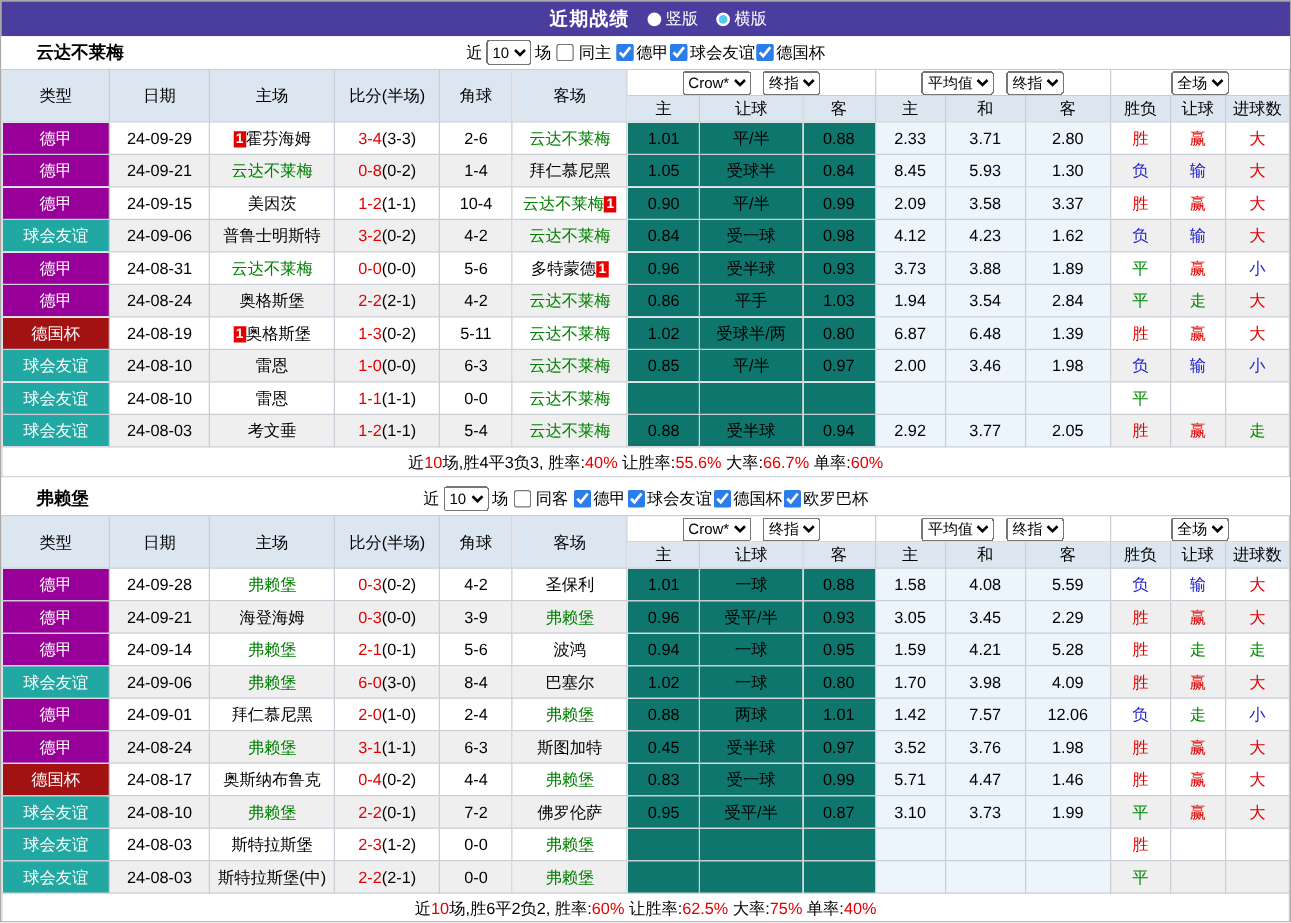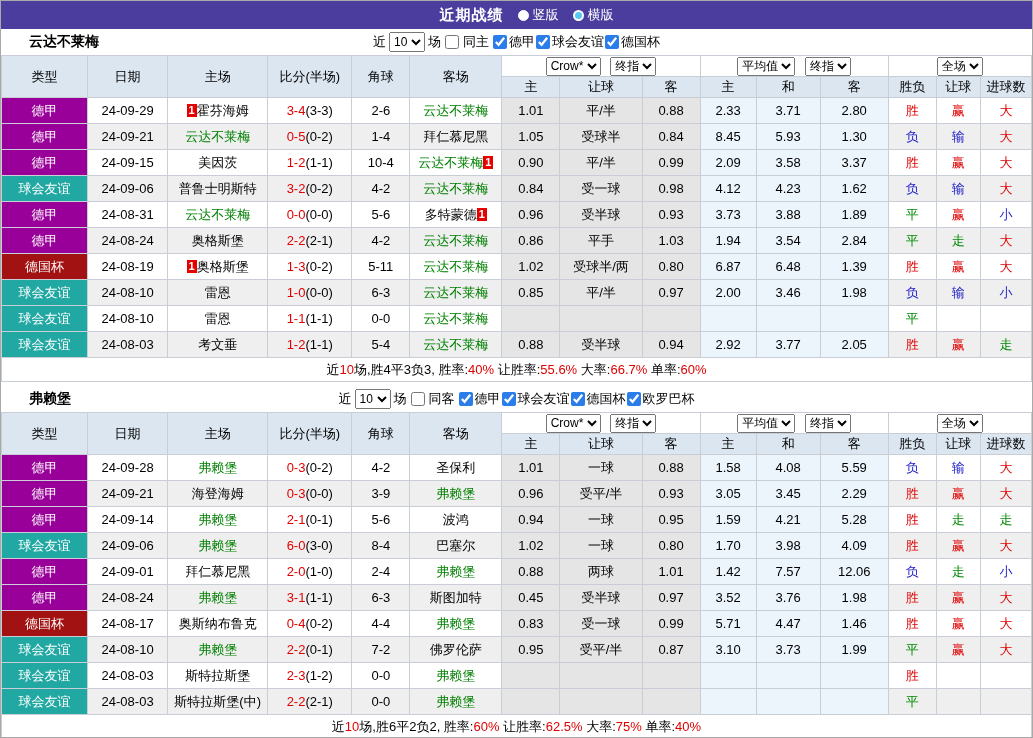--- a/index.html
+++ b/index.html
@@ -30,21 +30,21 @@
   .filterrow select { font-size:12px; height:20px; }
   .filterrow label { display:flex; align-items:center; gap:1px; }
   input[type="checkbox"] { width:14px; height:14px; accent-color:#2b7de9; margin:0 1px; }
   
   table { border-collapse:collapse; width:100%; table-layout:fixed; font-size:13px; }
   td { border:1px solid #c9ced6; text-align:center; padding:0; height:26px;
        overflow:hidden; white-space:nowrap; }
   tr.hdr1 td, tr.hdr2 td { background:#dce6f1; height:21px; font-size:13px; color:#000; }
   tr.hdr1 td.ddcell { background:#fff; }
   .ddcell select { font-size:12px; height:19px; margin:0 3px; }
-  td.ah { background:#e5e5e5;text-align:center; }
+  td.ah { background:#0f766e;text-align:center; }
   td.eu { background:#ecf5fc; }
   tr.datarow:nth-child(even) td.plain { background:#efefef; }
   tr.datarow:nth-child(odd) td.plain { background:#fff; }
   td.leaguecell { color:#fff; font-size:13px; }
   .c-red { color:#e10000; }
   .c-blue { color:#2222cc; }
   .c-green { color:#008800; }
   .teamgreen { color:#008000; }
   .badge1 { display:inline-block; background:#e60000; color:#fff; font-size:11px;
             line-height:13px; padding:0 2px; font-weight:bold; vertical-align:1px; }
@@ -156,21 +156,21 @@
             <td class="eu">3.71</td>
             <td class="eu">2.80</td>
             <td class="plain c-red">胜</td>
             <td class="plain c-red">赢</td>
             <td class="plain c-red">大</td>
           </tr>
           <tr class="datarow">
             <td class="leaguecell" style="background: rgb(153, 0, 153);">德甲</td>
             <td class="plain">24-09-21</td>
             <td class="plain"><span class="teamgreen">云达不莱梅</span></td>
-            <td class="plain"><span class="c-red">0-5</span><span>(0-2)</span></td>
+            <td class="plain"><span class="c-red">0-8</span><span>(0-2)</span></td>
             <td class="plain">1-4</td>
             <td class="plain"><span>拜仁慕尼黑</span></td>
             <td class="ah">1.05</td>
             <td class="ah">受球半</td>
             <td class="ah">0.84</td>
             <td class="eu">8.45</td>
             <td class="eu">5.93</td>
             <td class="eu">1.30</td>
             <td class="plain c-blue">负</td>
             <td class="plain c-blue">输</td>

